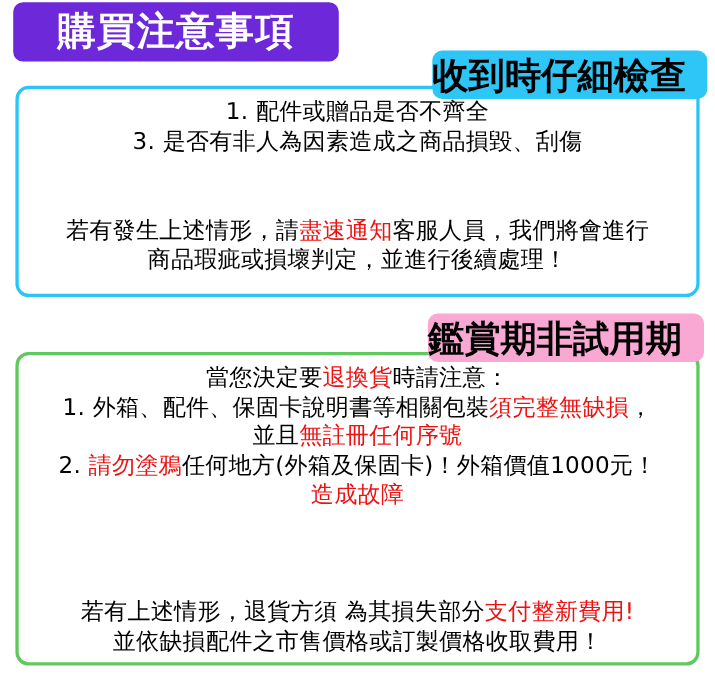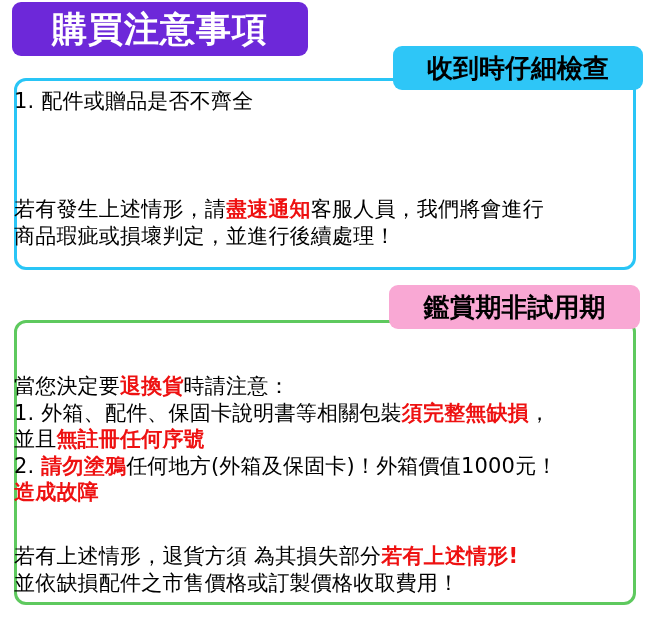--- a/index.html
+++ b/index.html
@@ -63,24 +63,23 @@
     border: 3px solid #5ec95e;
   }
 
   
   .tab-label {
     position: absolute;
     box-sizing: border-box;
     border-radius: 9px;
     display: flex;
     align-items: center;
-    justify-content: center;
     white-space: nowrap;
     color: #000000;
-    font-size: 26px;
+    font-size: 33px;
     font-weight: bold;
     line-height: 1;
   }
   .tab-label.cyan-tab {
     left: 393px;
     top: 46px;
     width: 250px;
     height: 44px;
     background: #2ec6f7;
   }
@@ -92,41 +91,40 @@
     background: #f9a8d4;
   }
 
   
   .box-body {
     position: absolute;
     left: 0;
     right: 0;
     padding: 0 14px;
     box-sizing: border-box;
+    text-align: center;
   }
   .line {
     font-size: 21px;
     line-height: 27px;
     white-space: nowrap;
     letter-spacing: 0.2px;
   }
   .red-text {
     color: #ee1111;
-    font-weight: bold;
   }
 
   .cyan-list {
     top: 88px;
   }
   .cyan-note {
     top: 196px;
   }
   .green-body {
     top: 330px;
-    margin-top: 43px;
   }
   .green-note {
     top: 543px;
   }
   .green-body .line,
   .green-note .line,
   .cyan-list .line,
   .cyan-note .line {
     font-size: 21px;
     line-height: 27px;
@@ -149,20 +147,24 @@
 
 <div class="tab-label cyan-tab">
   <span>收到時仔細檢查</span>
 </div>
 
 <div class="box-body cyan-list">
   <div class="line">
     <span>1.</span>
     <span>配件或贈品是否不齊全</span>
   </div>
+  <div class="line">
+    <span>3.</span>
+    <span>是否有非人為因素造成之商品損毀、刮傷</span>
+  </div>
 </div>
 
 <div class="box-body cyan-note">
   <div class="line">
     <span>若有發生上述情形，請</span><span class="red-text">盡速通知</span><span>客服人員，我們將會進行</span>
   </div>
   <div class="line">商品瑕疵或損壞判定，並進行後續處理！</div>
 </div>
 
 <div class="section green"></div>
@@ -192,16 +194,16 @@
 
 
   <div class="line">
     <span class="red-text">造成故障</span>
   </div>
 
 </div>
 
 <div class="box-body green-note">
   <div class="line">
-    <span>若有上述情形，退貨方須 為其損失部分</span><span class="red-text">若有上述情形!</span>
+    <span>若有上述情形，退貨方須 為其損失部分</span><span class="red-text">支付整新費用!</span>
   </div>
   <div class="line">並依缺損配件之市售價格或訂製價格收取費用！</div>
 </div>
 
 </body></html>

